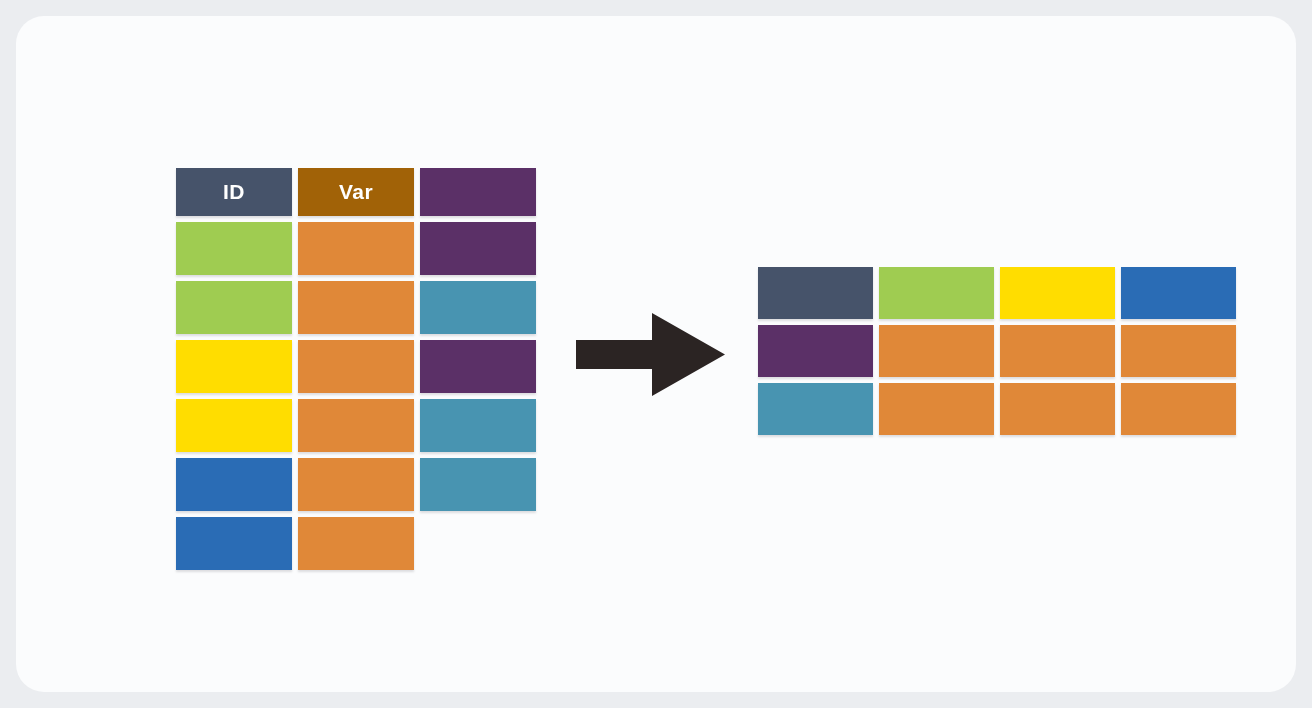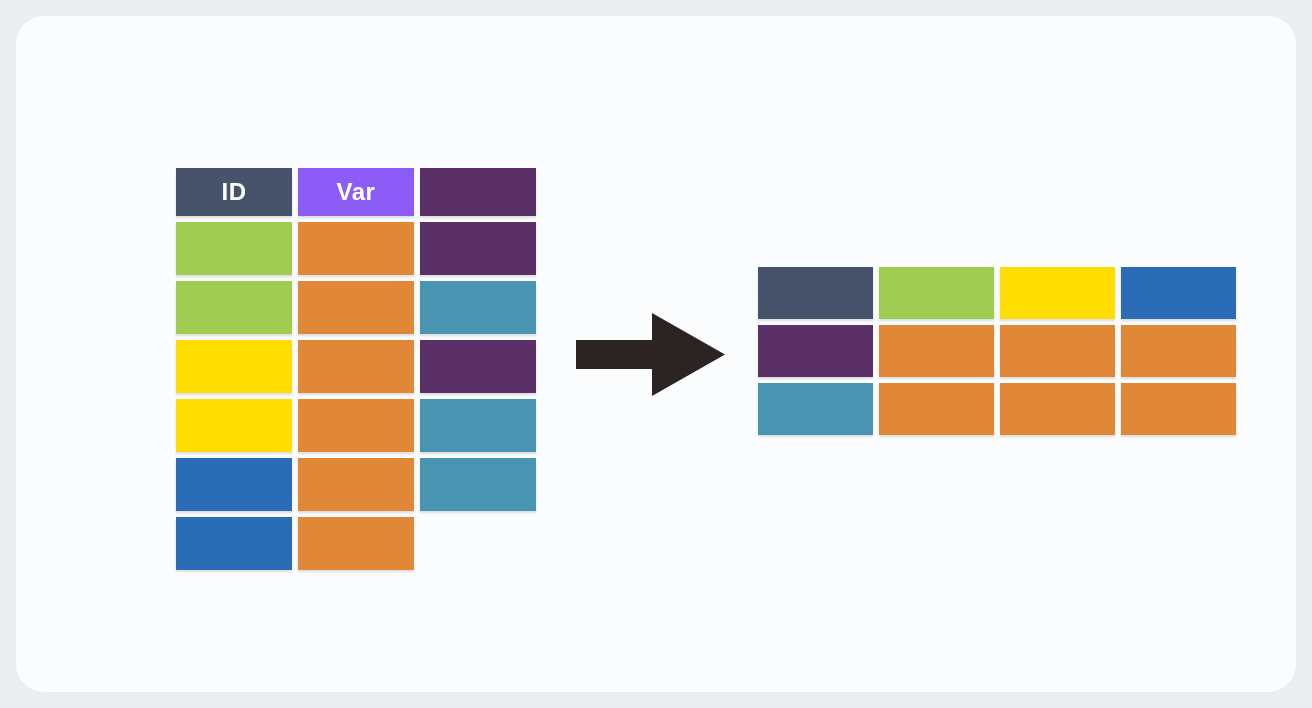--- a/index.html
+++ b/index.html
@@ -41,21 +41,21 @@
     grid-template-rows: repeat(3, 52px);
   }
   .cell {
     box-shadow: 0 2px 2px rgba(130, 130, 140, 0.25);
   }
   .cell.header {
     display: flex;
     align-items: center;
     justify-content: center;
     font-weight: bold;
-    font-size: 24px;
+    font-size: 21px;
     letter-spacing: 0.5px;
   }
   .arrow-wrap {
     position: absolute;
     left: 560px;
     top: 296px;
     width: 150px;
     height: 85px;
   }
   .arrow-wrap svg {
@@ -65,21 +65,21 @@
   }
 </style>
 </head>
 <body>
 
 <div class="stage" style="background: rgb(235, 237, 240);">
   <div class="card" style="background: rgb(251, 252, 253);">
 
     <div class="table-grid long-table">
         <div class="cell header" style="background: rgb(70, 83, 106); color: rgb(255, 255, 255);">ID</div>
-        <div class="cell header" style="background: #8b5cf6; color: rgb(255, 255, 255);">Var</div>
+        <div class="cell header" style="background: #a16207; color: rgb(255, 255, 255);">Var</div>
         <div class="cell" style="background: rgb(91, 48, 103);"></div>
         <div class="cell" style="background: rgb(159, 204, 81);"></div>
         <div class="cell" style="background: rgb(224, 136, 56);"></div>
         <div class="cell" style="background: rgb(91, 48, 103);"></div>
         <div class="cell" style="background: rgb(159, 204, 81);"></div>
         <div class="cell" style="background: rgb(224, 136, 56);"></div>
         <div class="cell" style="background: rgb(72, 148, 177);"></div>
         <div class="cell" style="background: rgb(255, 221, 0);"></div>
         <div class="cell" style="background: rgb(224, 136, 56);"></div>
         <div class="cell" style="background: rgb(91, 48, 103);"></div>

